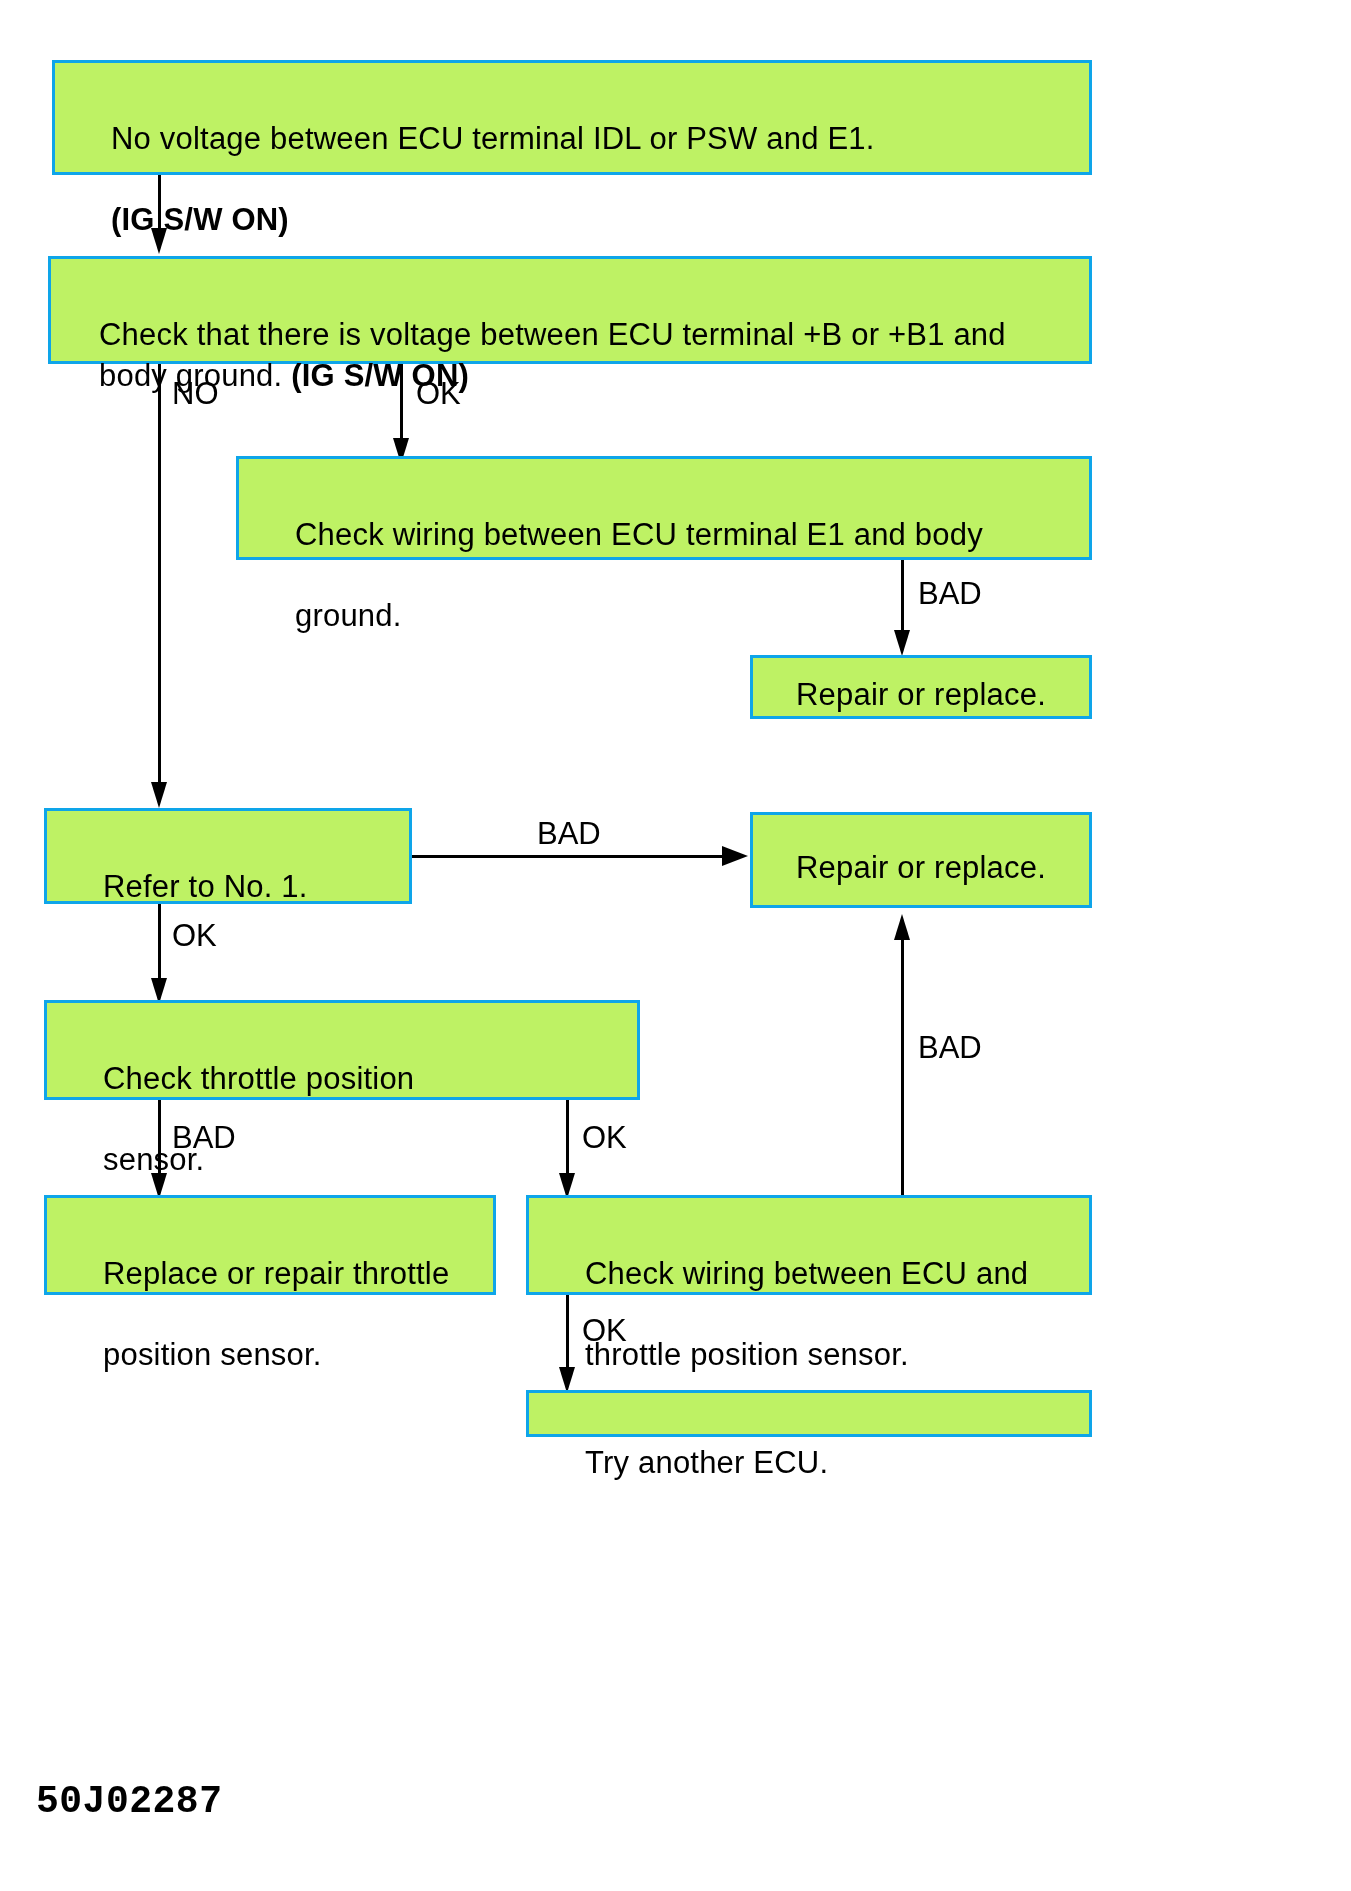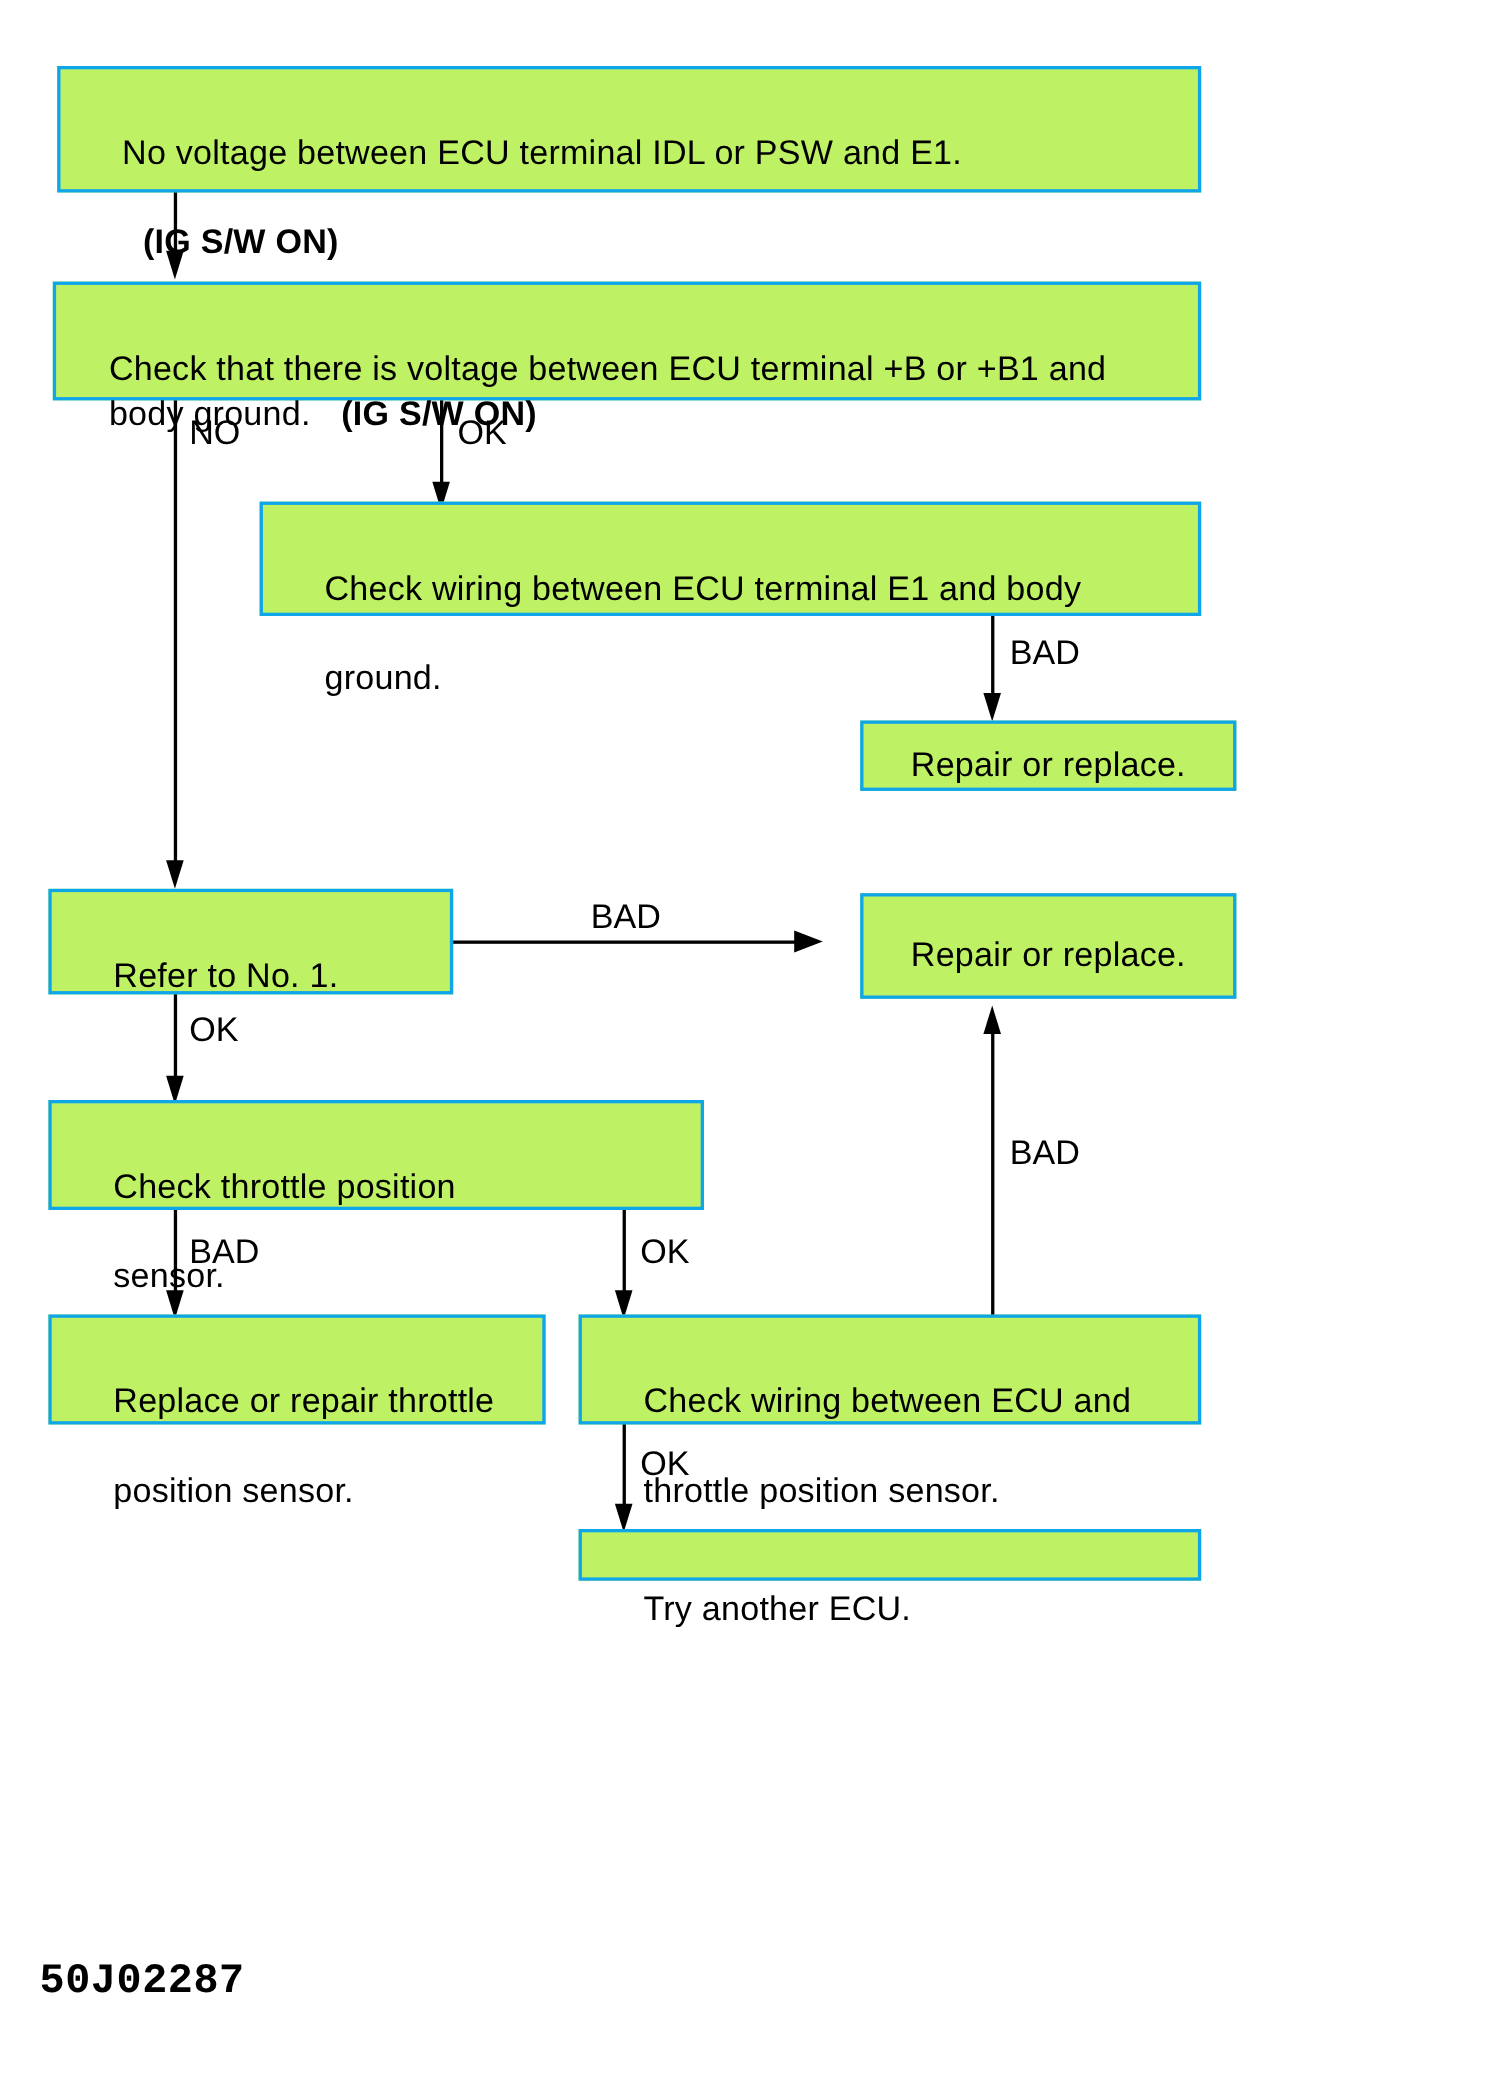--- a/index.html
+++ b/index.html
@@ -30,25 +30,23 @@
     white-space: pre-line;
     color: #000;
   }
   .node.center {
     padding-left: 0;
     display: flex;
     align-items: center;
     justify-content: center;
     text-align: center;
     white-space: normal;
-    margin-left: 32px;
   }
   .node .b {
     font-weight: bold;
-    margin-left: 19px;
   }
   .edge-label {
     position: absolute;
     font-size: 31px;
     line-height: 1;
     color: #000;
     white-space: nowrap;
   }
   .vline {
     position: absolute;

